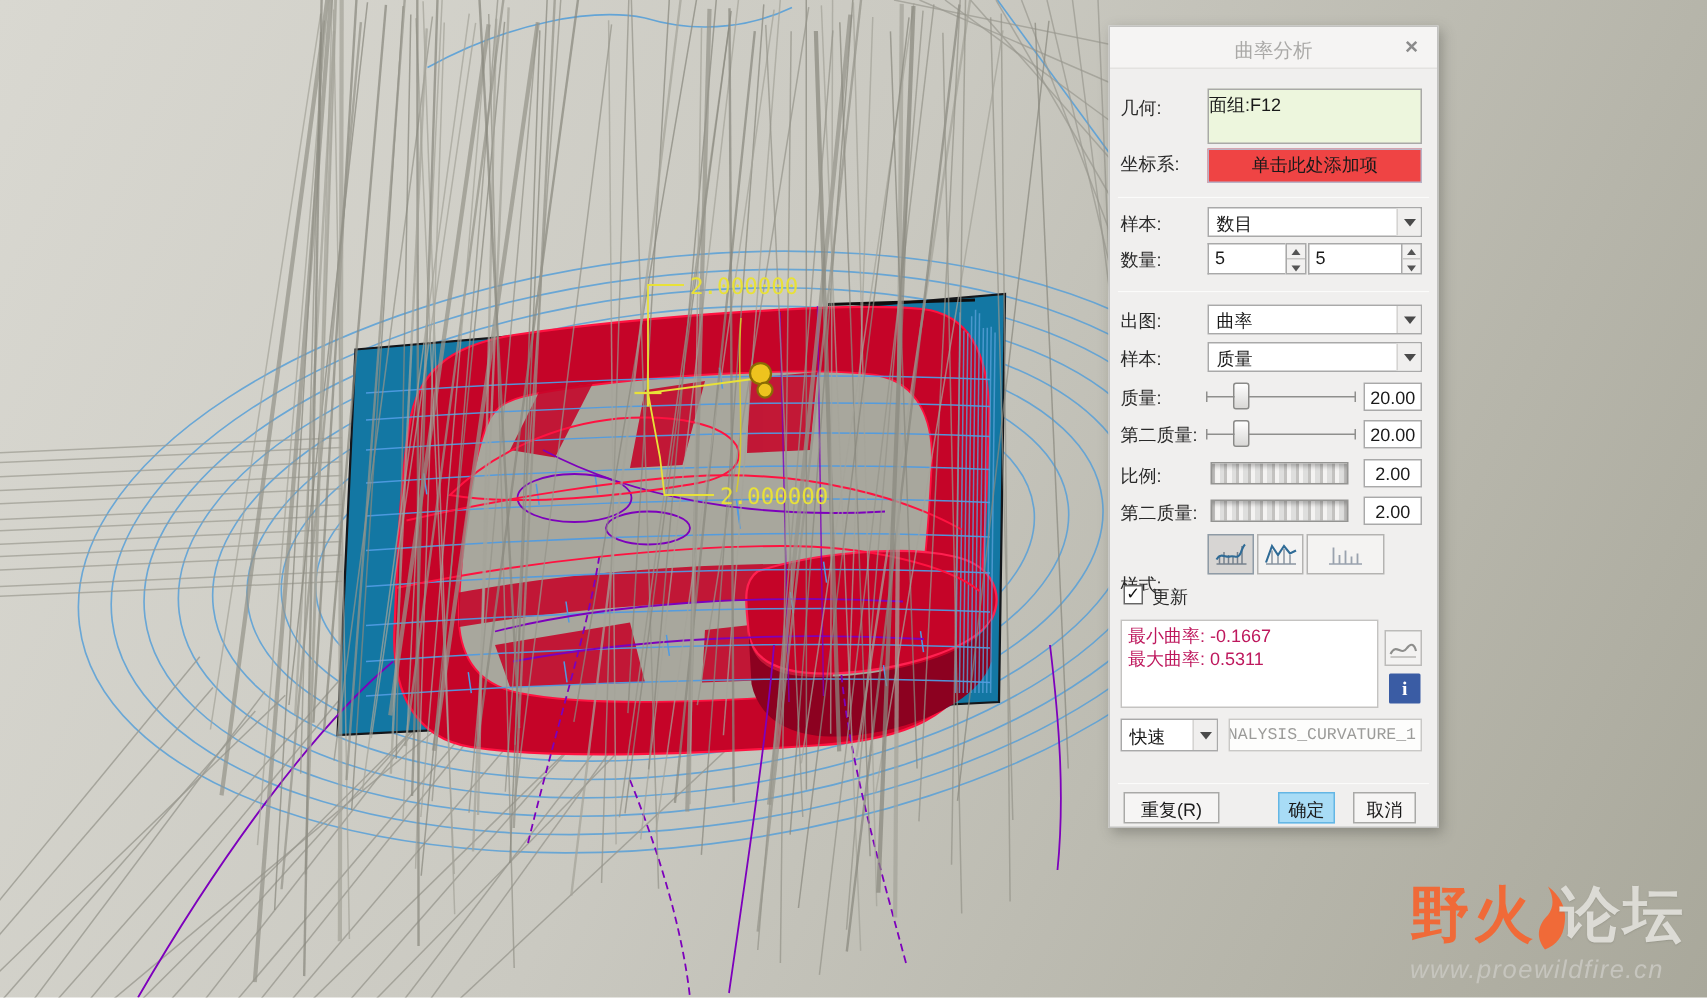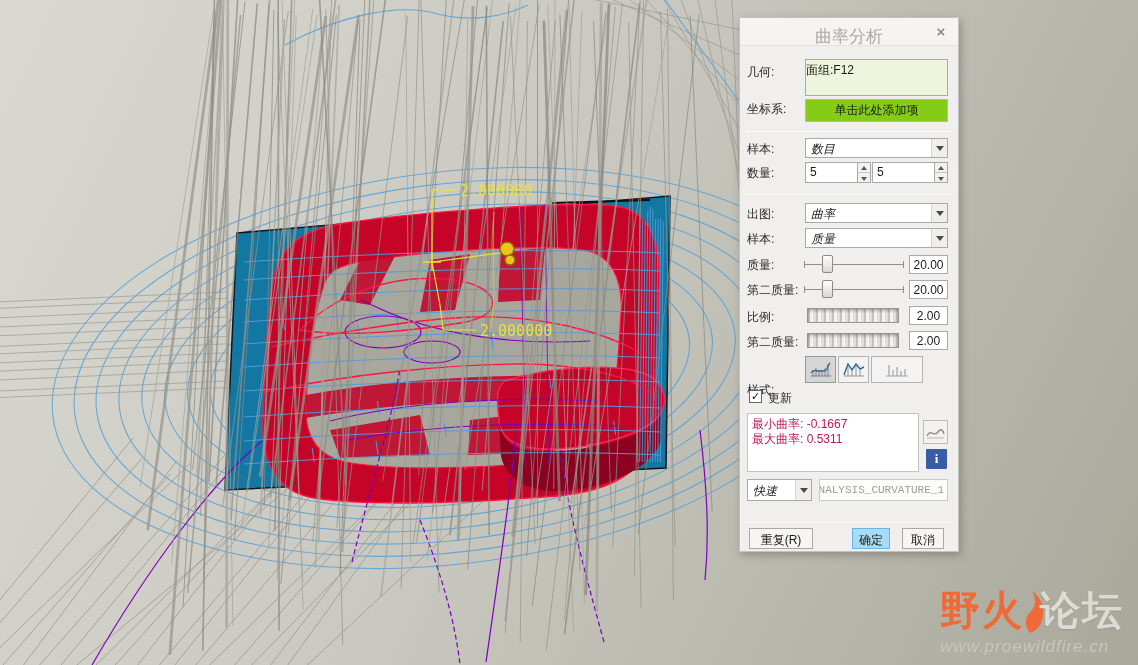--- a/index.html
+++ b/index.html
@@ -20,35 +20,35 @@
   .wm-flame { display:inline-block; vertical-align:top; margin:0 -6px 0 -4px; }
   .wm-url { font-size:17px; font-style:italic; color:#c6c5be; letter-spacing:1px; margin-top:4px; }
 
   
   #dialog { position:absolute; left:739px; top:17px; width:220px; height:535px;
             background:#f0efee; border:1px solid #c2c2c0;
             box-shadow:2px 3px 8px rgba(60,60,55,.35); font-size:12px; color:#1a1a1a; }
   .titlebar { position:absolute; left:0; top:0; right:0; height:28px; background:#f5f4f3;
               border-bottom:1px solid #e3e2e0; }
   .titlebar .ttl { position:absolute; left:0; right:0; top:7px; text-align:center;
-                   color:#aaa9a7; font-size:17px; }
+                   color:#aaa9a7; font-size:13px; }
   .closebtn { position:absolute; right:8px; top:5px; width:18px; height:18px; text-align:center;
               line-height:17px; color:#8b8b8b; font-size:15px; font-weight:bold; cursor:default; }
   .lbl { position:absolute; left:7px; white-space:nowrap; color:#2a2a2a; }
   .sep { position:absolute; left:5px; right:5px; height:1px; background:#dddcda;
          border-bottom:1px solid #fbfbfa; }
 
   .geobox { position:absolute; left:65px; width:143px; background:#edf6dd;
             border:1px solid #a9a9a7; padding:2px 0; }
-  .csysbox { position:absolute; left:65px; width:143px; background:#84cc16;
+  .csysbox { position:absolute; left:65px; width:143px; background:#ef4444;
              border:1px solid #b9b2c6; text-align:center; padding:2px 0; }
 
   .select { position:absolute; left:65px; width:143px; height:20px; background:#fff;
             border:1px solid #a9a9a9; }
-  .select .txt { position:absolute; left:5px; top:2px;font-style:italic; }
+  .select .txt { position:absolute; left:5px; top:2px; }
   .select .arw { position:absolute; right:0; top:0; bottom:0; width:16px; background:#f0efee;
                  border-left:1px solid #d5d4d2; }
   .tri-dn { position:absolute; left:4px; top:7px; width:0; height:0;
             border:4px solid transparent; border-top:5px solid #4a4a4a; }
 
   .spin { position:absolute; height:21px; display:flex; }
   .spin .sval { background:#fff; border:1px solid #a9a9a9; border-right:none; padding:2px 4px; flex:1; }
   .spin .sbtns { width:14px; border:1px solid #a9a9a9; background:#f2f1f0;
                  display:flex; flex-direction:column; }
   .spin .sb { flex:1; position:relative; }

